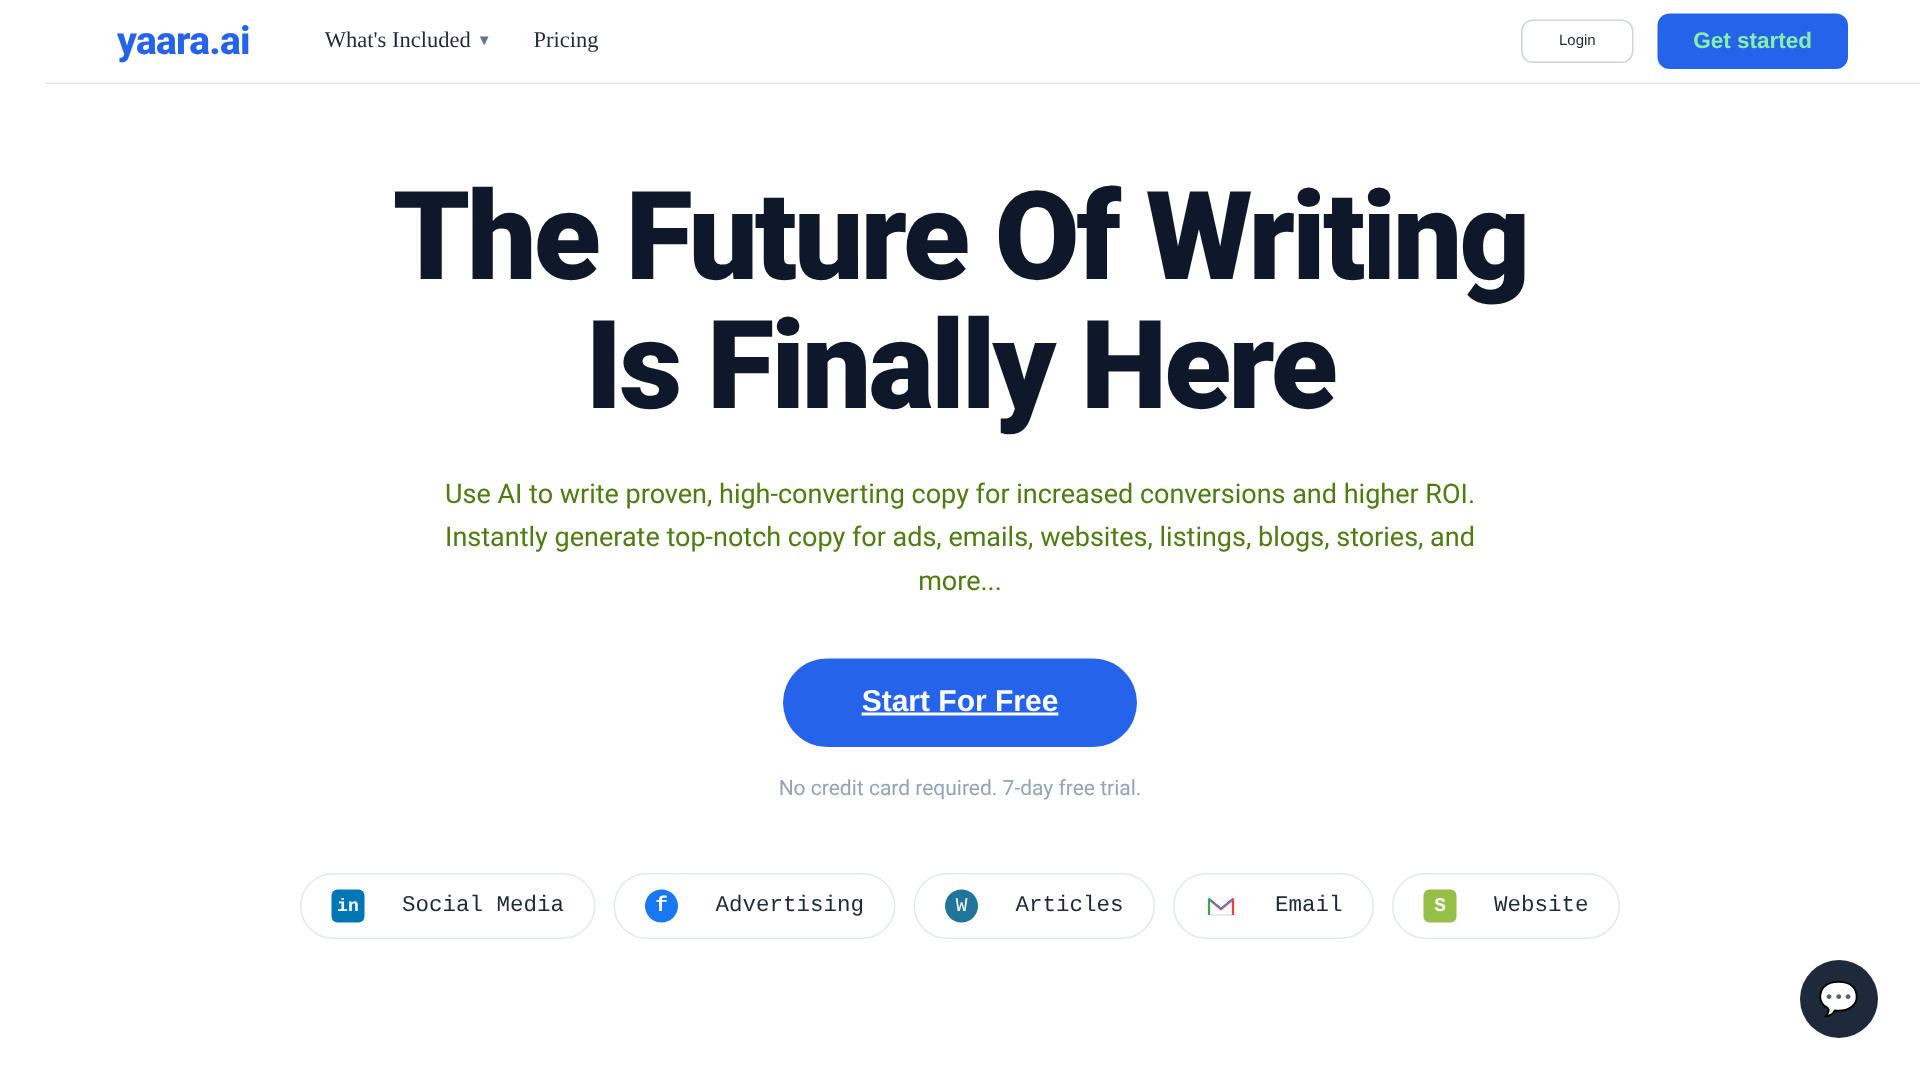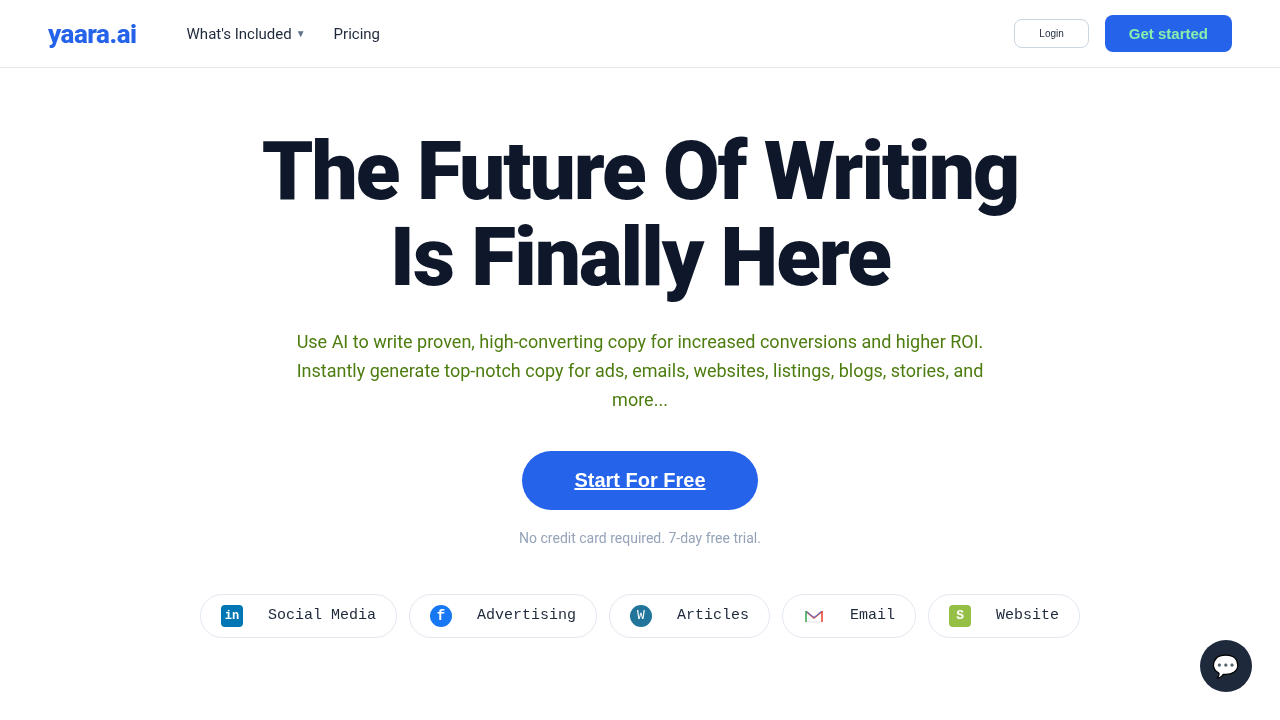--- a/index.html
+++ b/index.html
@@ -15,23 +15,24 @@
       height: 720px;
       overflow: hidden;
     }
 
     
     .navbar {
       display: flex;
       align-items: center;
       justify-content: space-between;
       padding: 0 48px;
-      height: 68px;
+      height: 56px;
       border-bottom: 1px solid #e5e7eb;
       background: #ffffff;
+      margin-left: 30px;
     }
 
     .navbar-left {
       display: flex;
       align-items: center;
       gap: 40px;
     }
 
     .logo {
       font-size: 26px;
@@ -41,20 +42,21 @@
     }
 
     .logo span {
       color: #2563eb;
     }
 
     .nav-links {
       display: flex;
       align-items: center;
       gap: 8px;
+      font-family: Liberation Serif, serif;
     }
 
     .nav-item {
       display: flex;
       align-items: center;
       gap: 4px;
       padding: 6px 10px;
       font-size: 15px;
       color: #1e293b;
       cursor: pointer;

